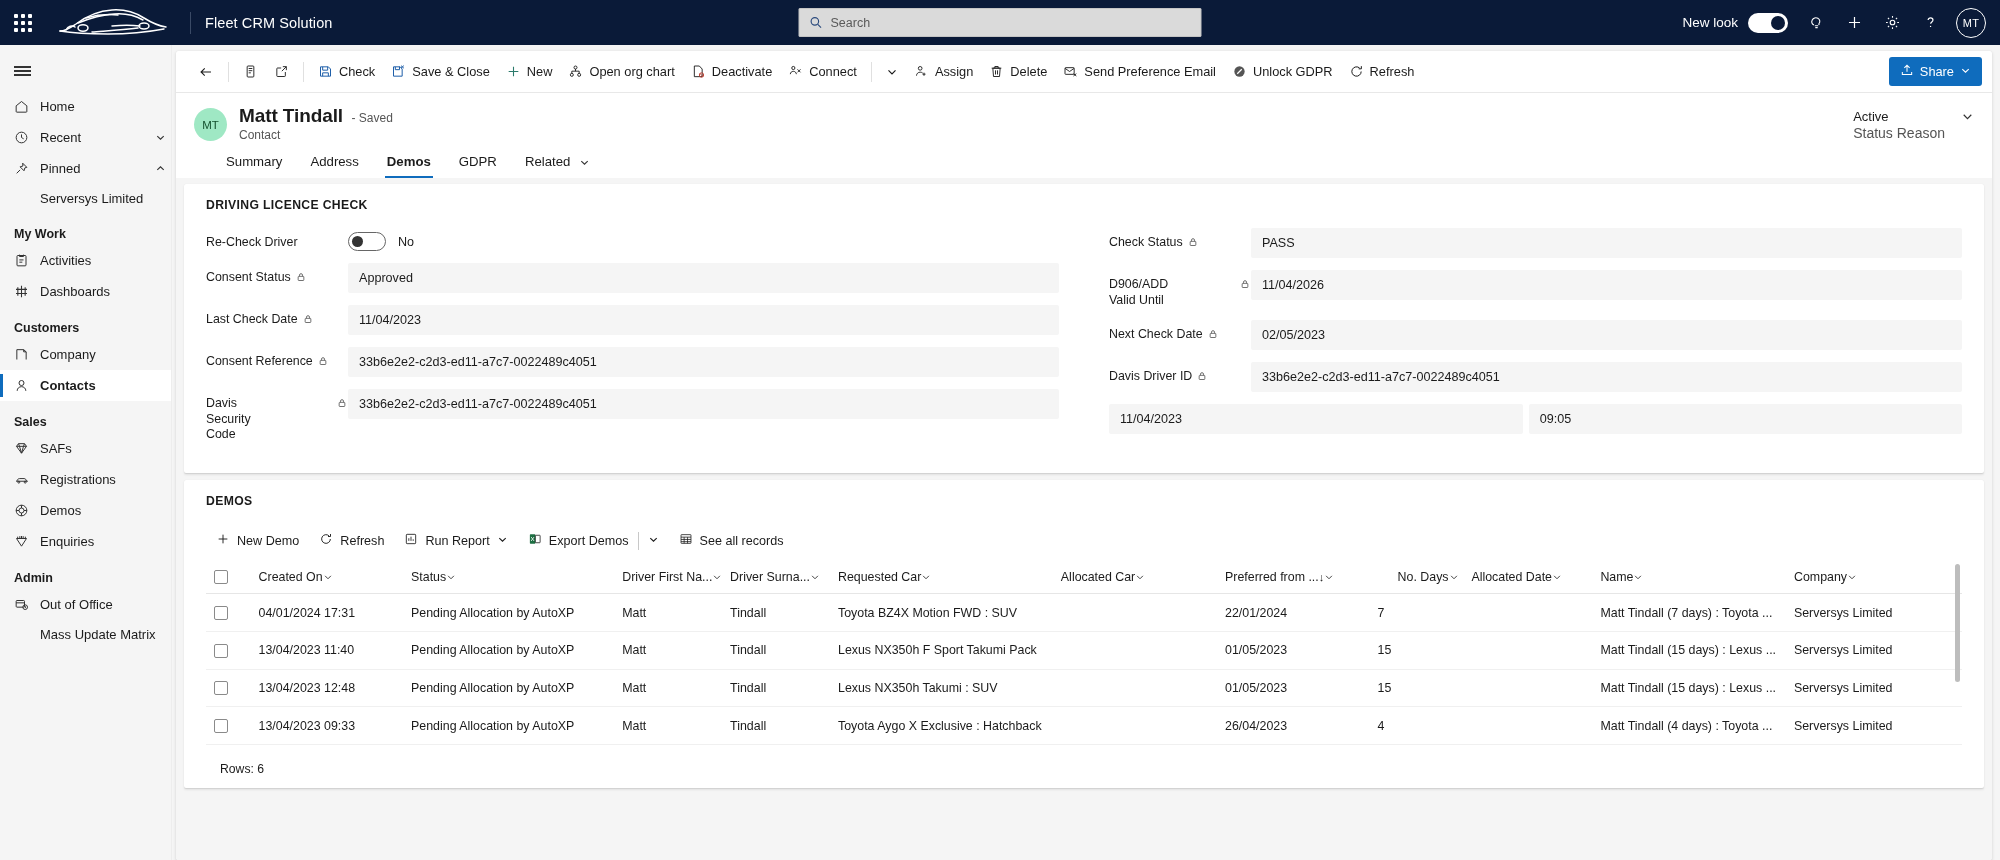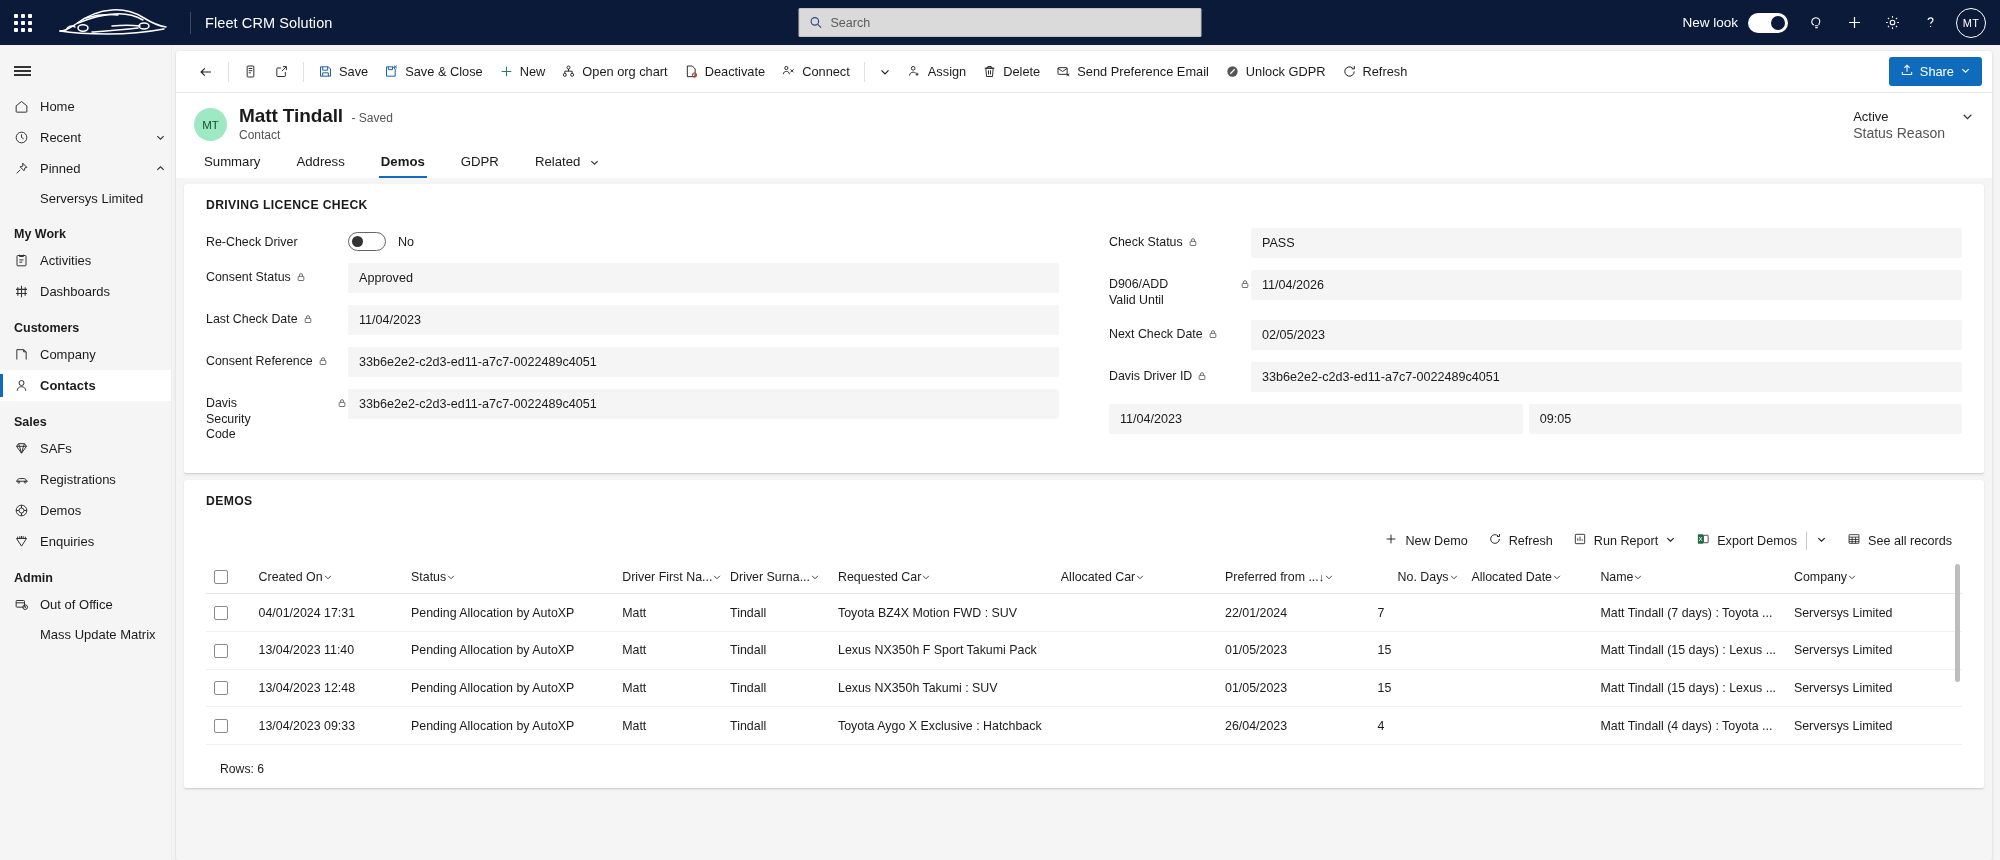--- a/index.html
+++ b/index.html
@@ -116,21 +116,21 @@
     margin-right: 12px; margin-top: 3px; flex: 0 0 33px;
   }
   .rec-name { font-size: 19px; font-weight: 600; color: #1b1b1b; letter-spacing: -.1px; }
   .rec-saved { font-size: 12px; color: #555; font-weight: 400; margin-left: 4px; }
   .rec-entity { font-size: 12px; color: #555; margin-top: 1px; }
   .rec-status { margin-left: auto; display: flex; align-items: flex-start; gap: 16px; padding-top: 4px; cursor: pointer; }
   .rec-status .rs-val { font-size: 13px; color: #1b1b1b; text-align: left; }
   .rec-status .rs-lbl { font-size: 14px; color: #555; margin-top: 1px; }
 
   
-  .rectabs { display: flex; align-items: center; padding: 0 18px; gap: 16px; margin-top: 4px; }
+  .rectabs { display: flex; align-items: center; padding: 0 18px; gap: 8px; margin-top: 4px; margin-left: 22px; }
   .rtab {
     font-size: 13.2px; color: #1b1b1b; padding: 8px 10px 9px 10px; cursor: pointer;
     position: relative;
   }
   .rtab.active { font-weight: 700; }
   .rtab.active::after {
     content: ""; position: absolute; left: 8px; right: 8px; bottom: 0; height: 2px; background: #0f6cbd;
   }
   .rtab .tchev { margin-left: 5px; display: inline-flex; vertical-align: middle; }
 
@@ -169,21 +169,21 @@
     width: 38px; height: 19px; border-radius: 10px; background: #fff; border: 1px solid #666;
     position: relative; cursor: pointer; flex: 0 0 38px;
   }
   .tgl::after {
     content: ""; position: absolute; left: 3px; top: 3px; width: 11px; height: 11px;
     border-radius: 50%; background: #333;
   }
   .tgl-label { font-size: 12.6px; color: #1b1b1b; }
 
   
-  .grid-toolbar { display: flex; align-items: center; justify-content: flex-end; padding: 2px 0 6px 0; }
+  .grid-toolbar { display: flex; align-items: center; padding: 2px 0 6px 0; }
   .gbtn {
     display: flex; align-items: center; gap: 7px; height: 30px; padding: 0 10px;
     font-size: 12.6px; color: #1b1b1b; cursor: pointer; border-radius: 2px; white-space: nowrap;
   }
   .gsep { width: 1px; height: 18px; background: #c8c8c8; margin: 0 2px; }
 
   .gridwrap { position: relative; }
   table.dgrid { width: 100%; border-collapse: collapse; table-layout: fixed; }
   table.dgrid th {
     text-align: left; font-size: 12.4px; font-weight: 400; color: #1b1b1b;
@@ -461,21 +461,21 @@
         </div>
         <div class="cmd-sep"></div>
 
         <div class="cmdbtn">
           <span class="cico">
             <svg width="15" height="15" viewBox="0 0 18 18" fill="none" stroke="#1f5fa9" stroke-width="1.2">
                 <path d="M3 3.4h9.4L15 6v8.6H3z"></path>
                 <path d="M5.6 3.4v4h6v-4M5.6 14.6v-4h6.8v4"></path>
               </svg>
           </span>
-          <span>Save</span>
+          <span>Check</span>
         </div>
 
         <div class="cmdbtn">
           <span class="cico">
             <svg width="15" height="15" viewBox="0 0 18 18" fill="none" stroke="#1f5fa9" stroke-width="1.2">
                 <path d="M3 3.4h8L13.4 6v8.6H3z"></path>
                 <path d="M5.2 3.4v3.4h5V3.4"></path>
                 <path d="M12 2l3.4 3M15.4 2 12 5"></path>
               </svg>
           </span>

